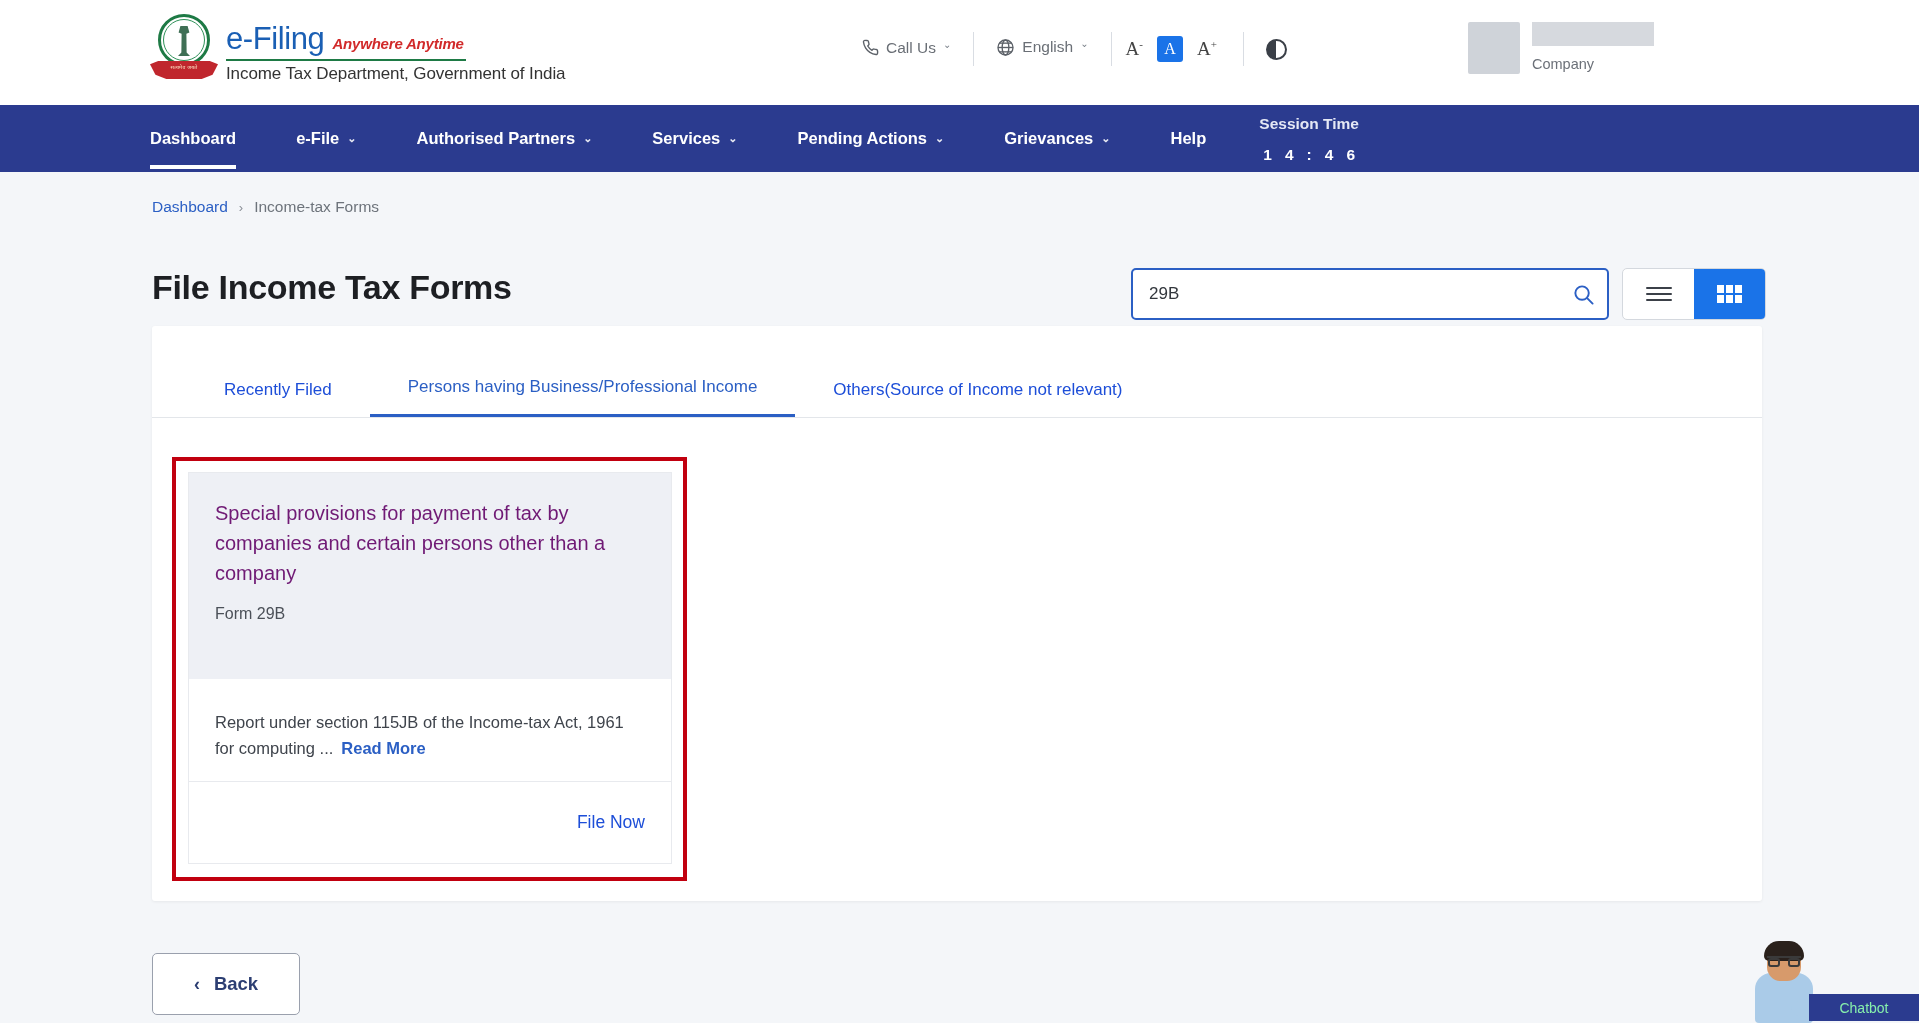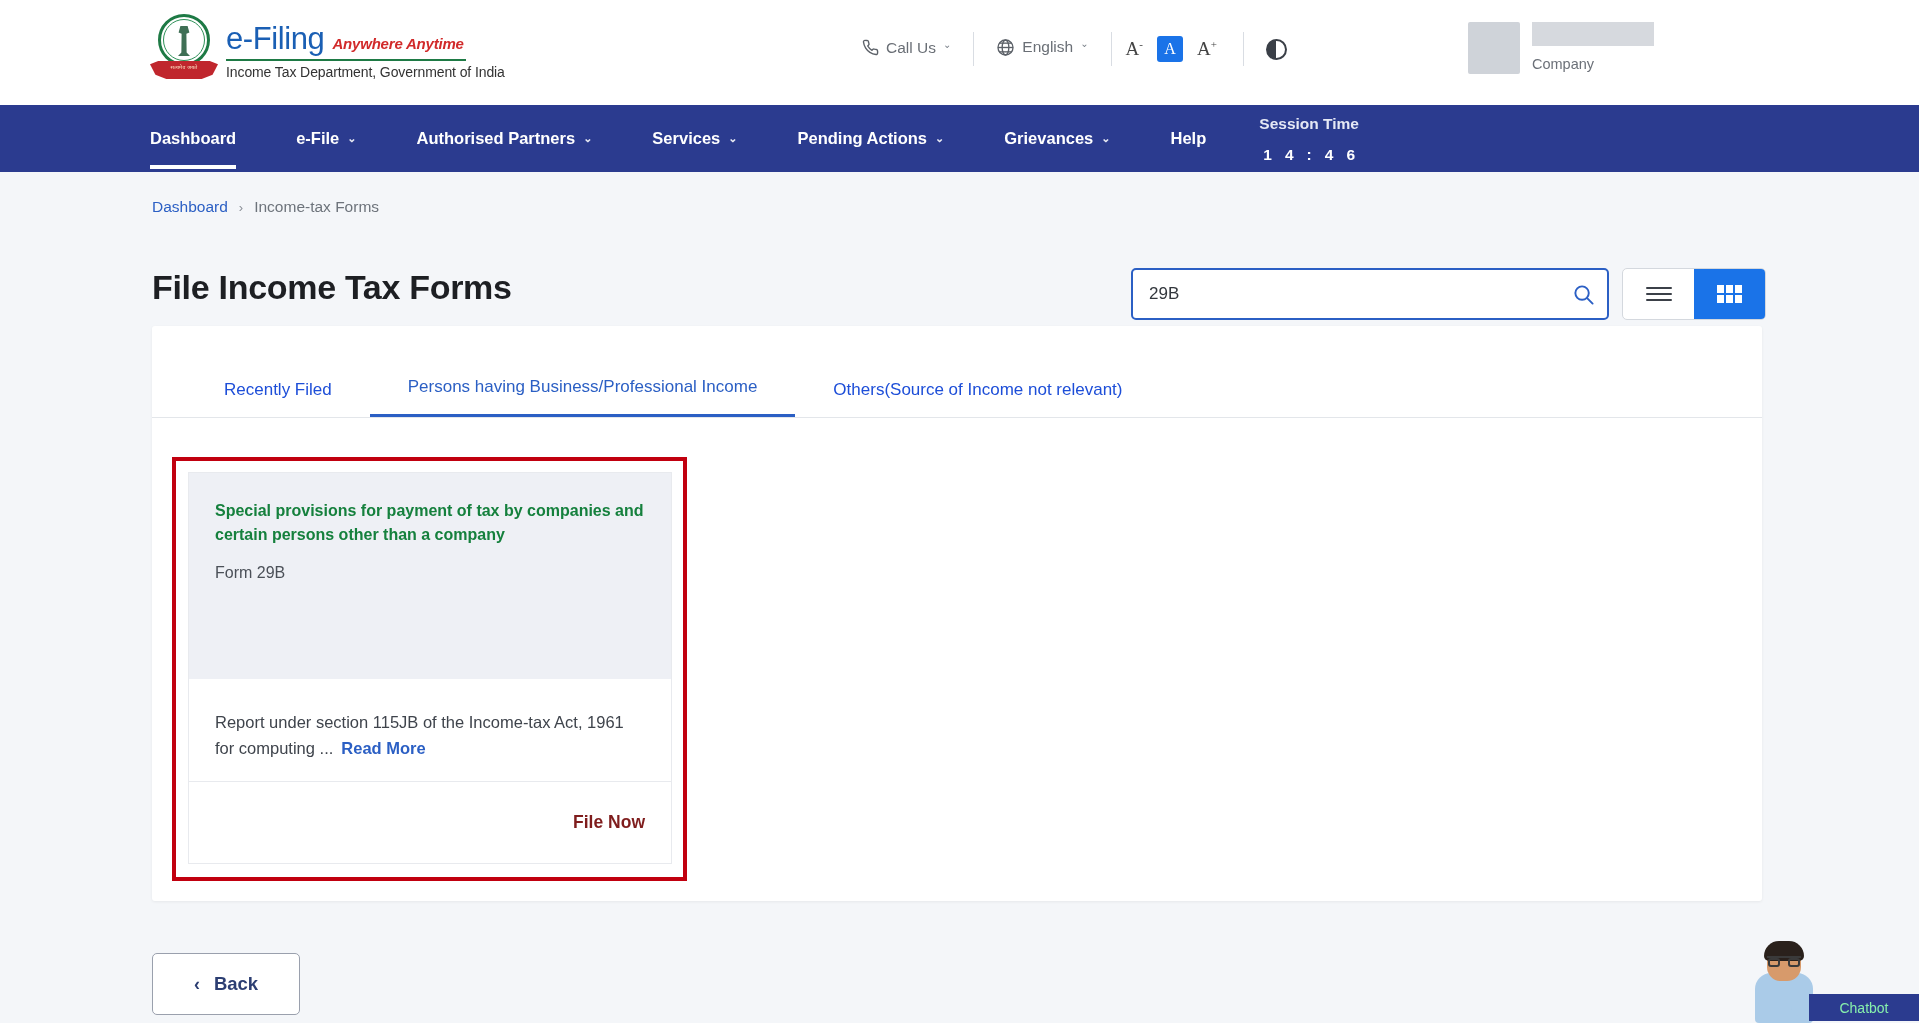--- a/index.html
+++ b/index.html
@@ -71,21 +71,21 @@
     font-size: 31px; color: #1a5fb4; letter-spacing: -0.4px;
   }
   .tagline {
     font-size: 15px; color: #d12a2a; font-style: italic;
     font-weight: bold; margin-left: 8px; letter-spacing: -0.2px;
   }
   .brand-rule {
     height: 2px; background: #1e7a45; margin-top: 2px; width: 240px;
   }
   .brand-sub {
-    font-size: 14px; color: #333; margin-top: 3px; letter-spacing: -0.1px;
+    font-size: 17px; color: #333; margin-top: 3px; letter-spacing: -0.1px;
   }
 
   .hdr-tools {
     position: absolute; left: 840px; top: 32px;
     display: flex; align-items: center; gap: 0;
   }
   .tool {
     display: flex; gap: 7px;
     font-size: 15.5px; color: #6a6f76;
     padding: 0 22px;
@@ -241,21 +241,21 @@
     background: #ffffff;
     border: 1px solid #e8eaee;
     display: flex; flex-direction: column;
   }
   .card-head {
     background: #eef0f5;
     padding: 26px 26px 30px 26px;
     height: 212px;
   }
   .card-title {
-    font-size: 16px; font-weight: bold; color: #15803d;
+    font-size: 20px; font-weight: normal; color: #701a75;
     line-height: 1.49;
   }
   .card-form {
     font-size: 16px; color: #4b5058; margin-top: 17px;
   }
   .card-body {
     padding: 30px 26px 20px 26px;
     flex: 1;
     border-bottom: 1px solid #e8eaee;
   }
@@ -264,21 +264,21 @@
   }
   .read-more {
     color: #2b5fc4; font-weight: bold; cursor: pointer; margin-left: 8px;
   }
   .card-foot {
     height: 84px;
     display: flex; align-items: center; justify-content: flex-end;
     padding-right: 26px;
   }
   .file-now {
-    color: #7f1d1d; font-size: 17.5px; font-weight: bold; cursor: pointer; margin-left: 40px;
+    color: #1d4ed8; font-size: 17.5px; font-weight: normal; cursor: pointer; margin-left: 40px;
   }
 
   
   .back-btn {
     position: absolute; left: 152px; top: 953px;
     width: 148px; height: 62px;
     border: 1px solid #9aa0ad; border-radius: 5px;
     background: #ffffff;
     display: flex; align-items: center; justify-content: center;
     gap: 14px; cursor: pointer;

